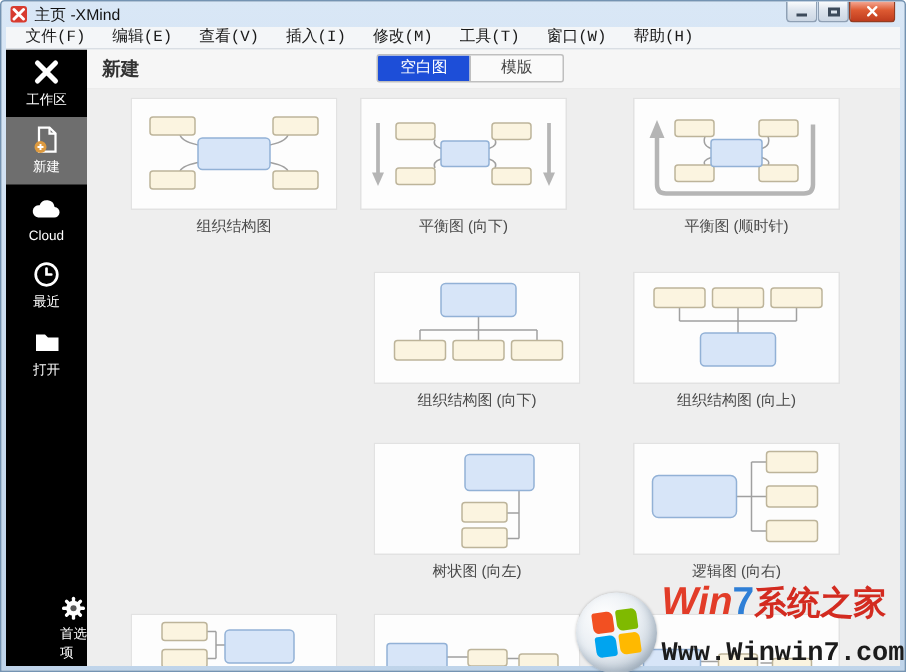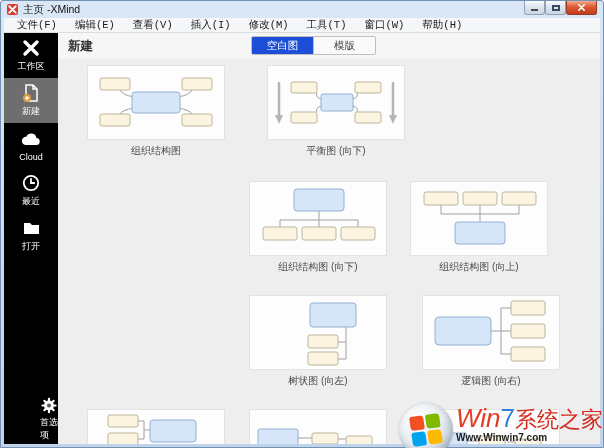--- a/index.html
+++ b/index.html
@@ -56,25 +56,25 @@
   
   .watermark{position:absolute;right:0;bottom:0;display:flex;align-items:center;z-index:50;}
   .wm-orb{width:54px;height:54px;border-radius:50%;margin-right:3px;margin-bottom:-10px;position:relative;
           background:radial-gradient(circle at 35% 30%, #ffffff 0%, #e9eef3 45%, #c2cdd8 80%, #aab8c6 100%);
           box-shadow:inset -2px -3px 6px rgba(90,110,130,.35), 0 0 2px rgba(0,0,0,.25);}
   .wm-flag{position:absolute;left:12px;top:12px;width:30px;height:30px;transform:rotate(-8deg);
            display:grid;grid-template-columns:14px 14px;grid-template-rows:14px 14px;gap:2px;}
   .wm-flag i{border-radius:2px 4px 2px 4px;}
   .wm-f1{background:#f25022;}.wm-f2{background:#7fba00;}.wm-f3{background:#00a4ef;}.wm-f4{background:#ffb900;}
   .wm-text{line-height:1;padding-bottom:2px;}
-  .wm-line1{font-weight:normal;white-space:nowrap;}
+  .wm-line1{font-weight:bold;white-space:nowrap;}
   .wm-win{color:#e23c28;font-size:26px;font-style:italic;}
   .wm-seven{color:#2f7fd6;font-size:26px;}
   .wm-cn{color:#d32b20;font-size:22px;}
-  .wm-line2{font-family:Liberation Sans, sans-serif;font-size:10px;font-weight:bold;color:#1c1c1c;margin-top:2px;white-space:nowrap;}
+  .wm-line2{font-family:Liberation Mono, monospace;font-size:18px;font-weight:bold;color:#1c1c1c;margin-top:14px;white-space:nowrap;}
 </style>
 </head>
 <body>
 
 <div class="window">
 
   <div class="titlebar">
     <span class="app-icon">
       <svg width="9" height="9" viewBox="0 0 10 10">
           <path d="M1.5 1.5 L8.5 8.5 M8.5 1.5 L1.5 8.5" stroke="#fff" stroke-width="2.2" stroke-linecap="round"></path>
@@ -179,54 +179,69 @@
               <rect class="t-beige" x="12" y="12" width="30" height="12" rx="2"></rect>
               <rect class="t-beige" x="12" y="48" width="30" height="12" rx="2"></rect>
               <rect class="t-beige" x="94" y="12" width="30" height="12" rx="2"></rect>
               <rect class="t-beige" x="94" y="48" width="30" height="12" rx="2"></rect>
               <rect class="t-blue" x="44" y="26" width="48" height="21" rx="3"></rect>
             </svg>
           </div>
           <div class="caption">组织结构图</div>
         </div>
 
-        <div class="cell" style="left:209px;top:6px;">
+        <div class="cell" style="left:182px;top:6px;">
           <div class="card">
             <svg width="136" height="73" viewBox="0 0 136 73">
               <path class="t-line" d="M53 33 Q47 31 49 27 M53 40 Q47 42 49 46 M85 33 Q91 31 89 27 M85 40 Q91 42 89 46"></path>
               <path class="t-arrow" d="M11 16 V50"></path>
                 <polygon class="t-head" points="7,49 15,49 11,58"></polygon>
               <path class="t-arrow" d="M125 16 V50"></path>
                 <polygon class="t-head" points="121,49 129,49 125,58"></polygon>
               <rect class="t-beige" x="23" y="16" width="26" height="11" rx="2"></rect>
               <rect class="t-beige" x="23" y="46" width="26" height="11" rx="2"></rect>
               <rect class="t-beige" x="87" y="16" width="26" height="11" rx="2"></rect>
               <rect class="t-beige" x="87" y="46" width="26" height="11" rx="2"></rect>
               <rect class="t-blue" x="53" y="28" width="32" height="17" rx="2"></rect>
             </svg>
           </div>
           <div class="caption">平衡图 (向下)</div>
         </div>
 
+        <div class="cell" style="left:364px;top:6px;">
+          <div class="card">
+            <svg width="136" height="73" viewBox="0 0 136 73">
+              <path class="t-arrowbig" d="M119 17 V57 Q119 63 113 63 H21 Q15 63 15 57 V24"></path>
+              <polygon class="t-head" points="10,26 20,26 15,14"></polygon>
+              <path class="t-line" d="M51 33 Q45 31 47 25 M51 39 Q45 41 47 44 M85 33 Q91 31 89 25 M85 39 Q91 41 89 44"></path>
+              <rect class="t-beige" x="27" y="14" width="26" height="11" rx="2"></rect>
+              <rect class="t-beige" x="27" y="44" width="26" height="11" rx="2"></rect>
+              <rect class="t-beige" x="83" y="14" width="26" height="11" rx="2"></rect>
+              <rect class="t-beige" x="83" y="44" width="26" height="11" rx="2"></rect>
+              <rect class="t-blue" x="51" y="27" width="34" height="18" rx="2"></rect>
+            </svg>
+          </div>
+          <div class="caption">平衡图 (顺时针)</div>
+        </div>
 
 
         <div class="cell" style="left:191px;top:122px;">
           <div class="card">
             <svg width="136" height="73" viewBox="0 0 136 73">
               <path class="t-line" d="M69 29 V45 M30 38 H108 M30 38 V45 M108 38 V45"></path>
               <rect class="t-blue" x="44" y="7" width="50" height="22" rx="3"></rect>
               <rect class="t-beige" x="13" y="45" width="34" height="13" rx="2"></rect>
               <rect class="t-beige" x="52" y="45" width="34" height="13" rx="2"></rect>
               <rect class="t-beige" x="91" y="45" width="34" height="13" rx="2"></rect>
             </svg>
           </div>
           <div class="caption">组织结构图 (向下)</div>
         </div>
 
-        <div class="cell" style="left:352px;top:122px;">
+        <div class="cell" style="left:364px;top:122px;">
           <div class="card">
             <svg width="136" height="73" viewBox="0 0 136 73">
               <path class="t-line" d="M30 23 V32 M108 23 V32 M30 32 H108 M69 23 V40"></path>
               <rect class="t-beige" x="13" y="10" width="34" height="13" rx="2"></rect>
               <rect class="t-beige" x="52" y="10" width="34" height="13" rx="2"></rect>
               <rect class="t-beige" x="91" y="10" width="34" height="13" rx="2"></rect>
               <rect class="t-blue" x="44" y="40" width="50" height="22" rx="3"></rect>
             </svg>
           </div>
           <div class="caption">组织结构图 (向上)</div>

